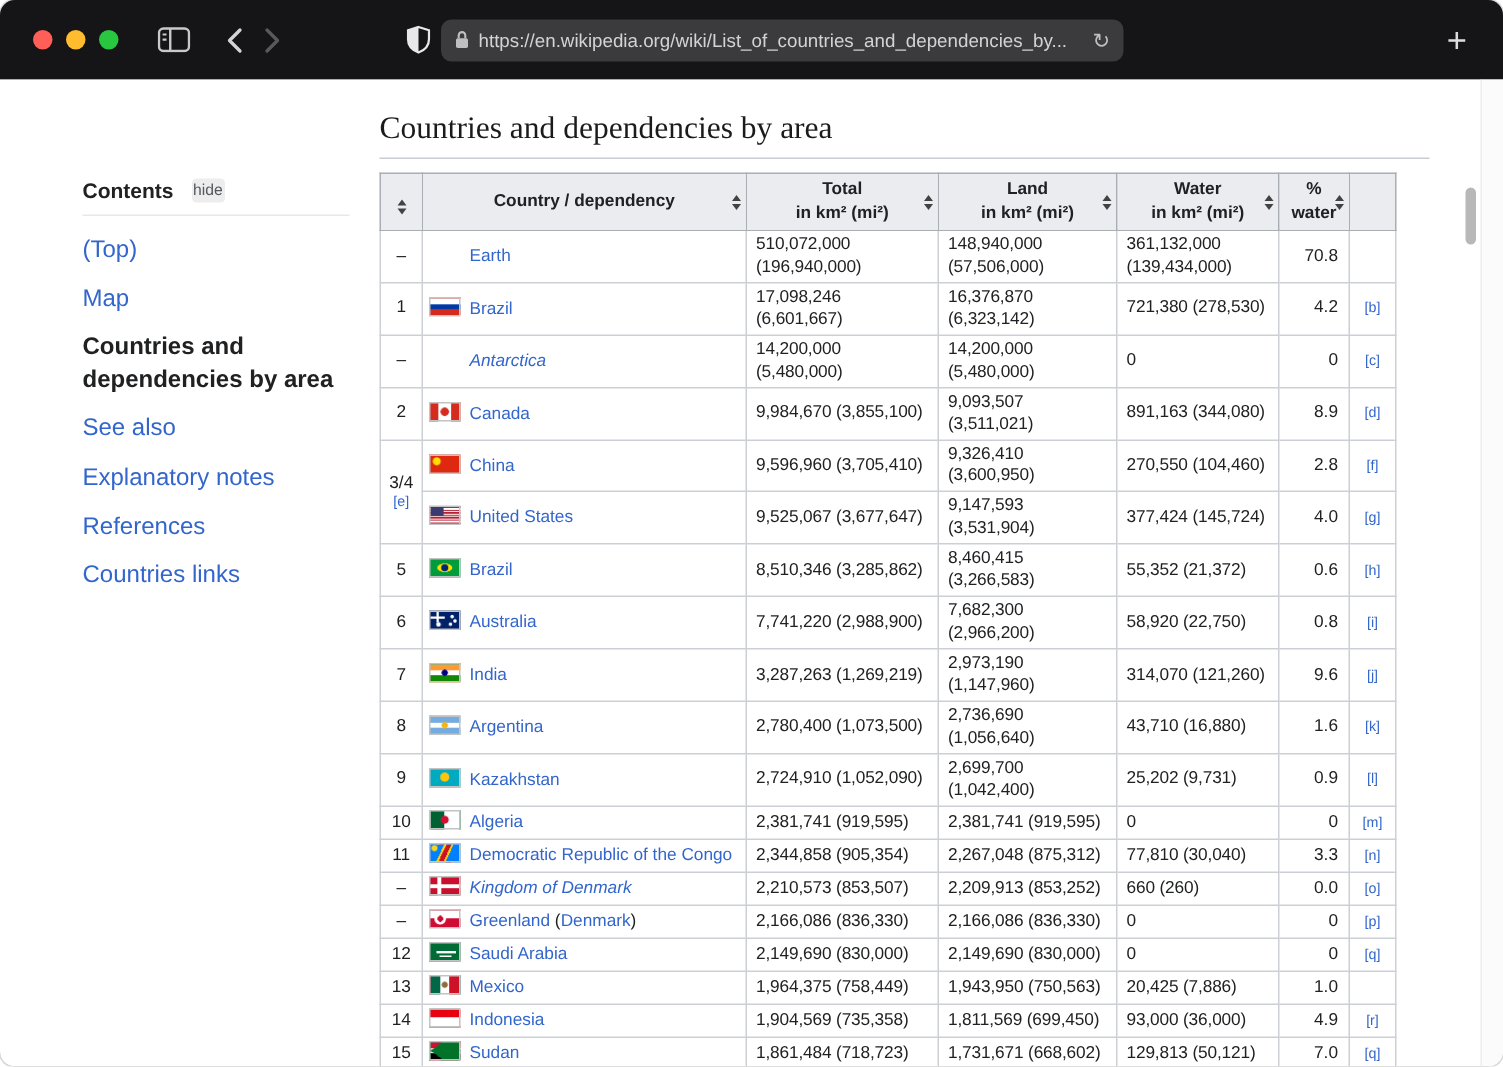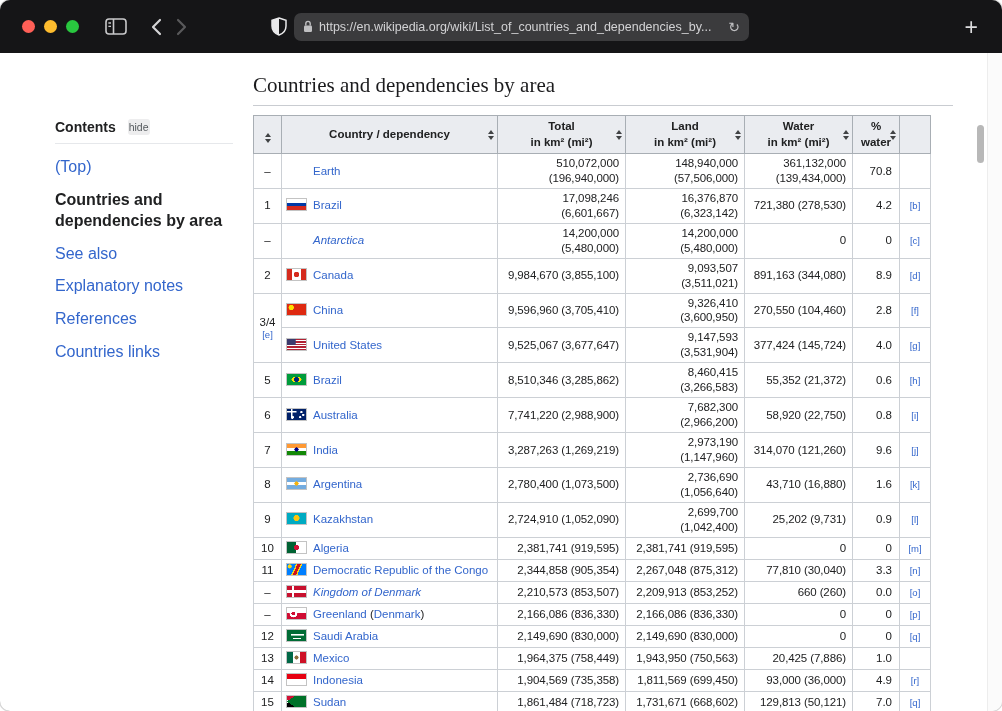--- a/index.html
+++ b/index.html
@@ -45,21 +45,21 @@
   table.wikitable{border-collapse:collapse;margin-top:9px;table-layout:fixed;width:677px;font-size:11.5px;color:#202122;}
   col.c-rank{width:28px}col.c-country{width:216px}col.c-total{width:128px}col.c-land{width:119px}col.c-water{width:108px}col.c-pct{width:47px}col.c-note{width:31px}
   .wikitable th{background:#eaecf0;border:1px solid #a8aeb4;font-weight:bold;font-size:11.5px;padding:3px 2px;position:relative;vertical-align:middle;line-height:1.35;}
   .wikitable td{border:1px solid #ccd0d5;padding:2px 6px;vertical-align:middle;height:17px;line-height:1.3;}
   .sort-icon{position:absolute;right:3px;top:50%;transform:translateY(-50%);display:inline-flex;flex-direction:column;gap:2px;}
   .sort-icon i{display:block;width:0;height:0;border-left:3.5px solid transparent;border-right:3.5px solid transparent;}
   .sort-icon .up{border-bottom:4px solid #404244;}
   .sort-icon .dn{border-top:4px solid #404244;}
   th.h-rank .sort-icon{position:static;transform:none;margin:0 auto;}
   td.rank{text-align:center;padding:1px 2px;}
-  td.num{text-align:right;white-space:pre-line;letter-spacing:-0.1px;padding-right:6px;}
+  td.num{text-align:left;white-space:pre-line;letter-spacing:-0.1px;padding-right:6px;}
   td.pct{text-align:right;padding-right:7px;}
   td.note{text-align:center;padding:0 1px;}
   .fn{font-size:9.5px;color:#3366cc;text-decoration:none;}
   .rank-note{display:block;font-size:9.5px;color:#3366cc;line-height:1.1;padding-bottom:1px;}
   td.country{padding:1px 4px;white-space:nowrap;overflow:hidden;}
   .cname{color:#3366cc;text-decoration:none;}
   .cname.it{font-style:italic;}
   .suffix{color:#202122;}
   .suffix a{color:#3366cc;text-decoration:none;}
 
@@ -134,20 +134,21 @@
     <div class="scroll-track"></div>
     <div class="scroll-thumb"></div>
 
     <nav class="toc">
       <div class="toc-head">
         <span class="toc-title">Contents</span>
         <button class="hide-btn">hide</button>
       </div>
       <div class="toc-items" id="toc-items">
           <a class="toc-item">(Top)</a>
+          <a class="toc-item">Map</a>
           <a class="toc-item current">Countries and dependencies by area</a>
           <a class="toc-item">See also</a>
           <a class="toc-item">Explanatory notes</a>
           <a class="toc-item">References</a>
           <a class="toc-item">Countries links</a>
         </div>
     </nav>
 
     <div class="main">
       <h2 class="page-title">Countries and dependencies by area</h2>

